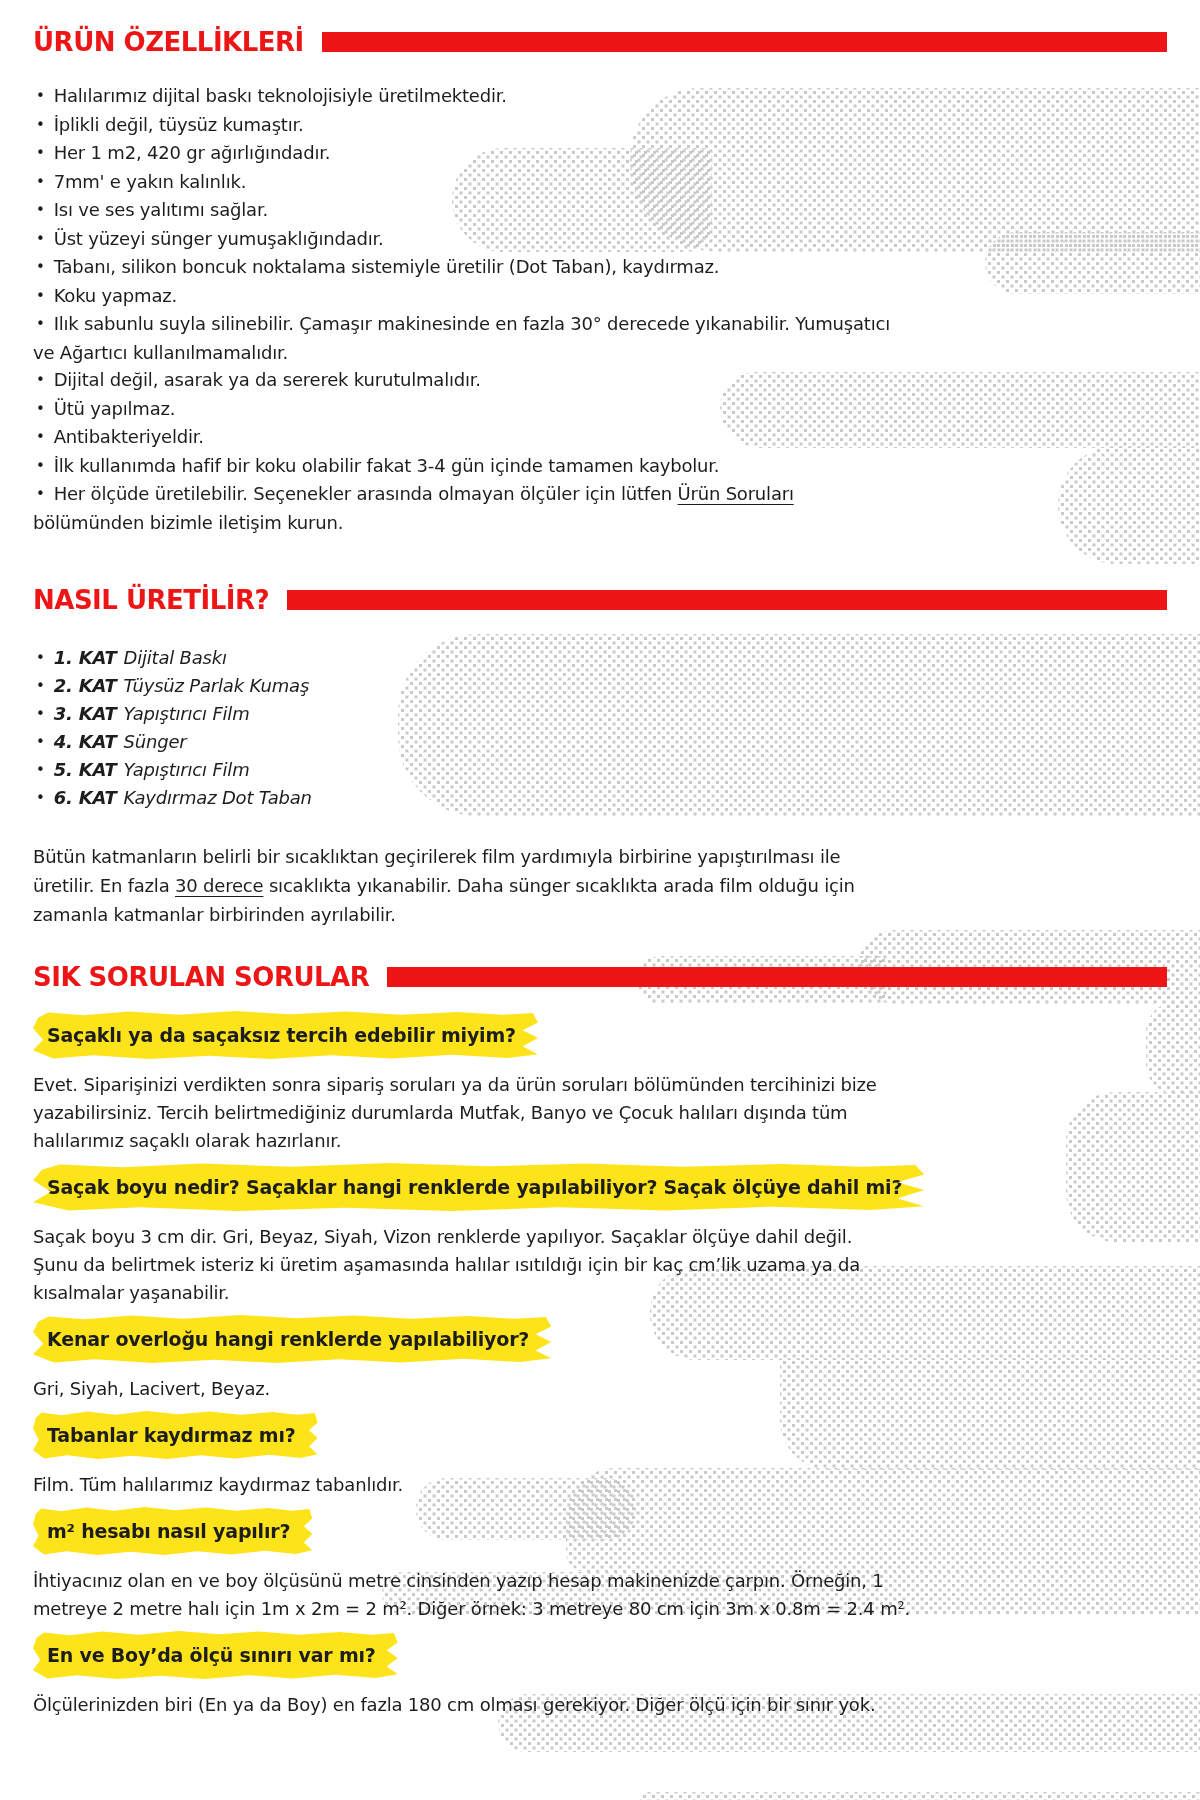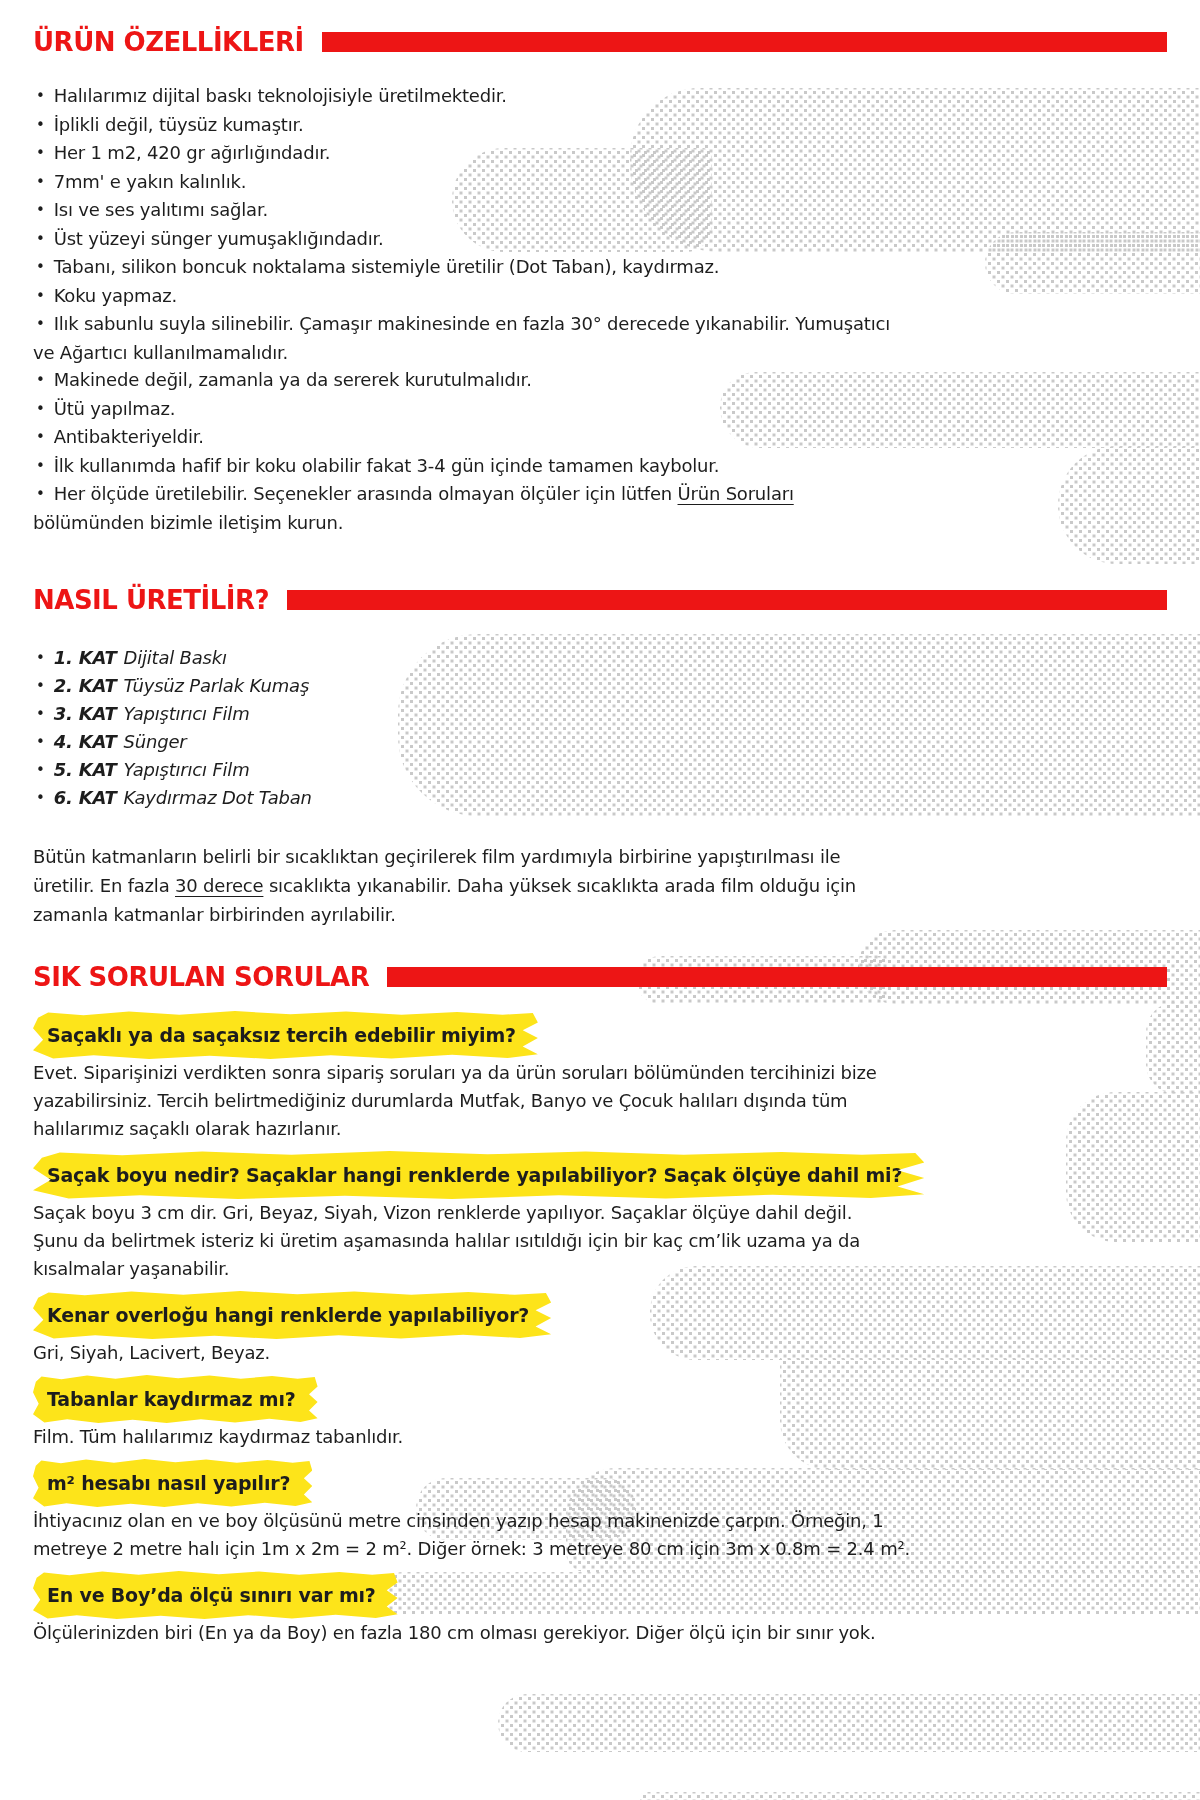--- a/index.html
+++ b/index.html
@@ -74,21 +74,21 @@
   .faq-item:first-child{margin-top:0;}
   .hl{
     display:inline-block;position:relative;
     background:var(--yellow);
     padding:12px 22px 12px 14px;
     font-size:19px;font-weight:bold;letter-spacing:-0.2px;line-height:24px;
     white-space:nowrap;
     clip-path:polygon(1% 14%,3% 3%,10% 9%,19% 1%,29% 8%,40% 0%,51% 7%,62% 1%,73% 8%,84% 2%,93% 8%,99% 4%,100% 24%,97% 40%,100% 56%,97% 74%,100% 90%,94% 98%,83% 91%,71% 99%,59% 92%,47% 100%,35% 93%,23% 100%,12% 92%,4% 99%,0% 82%,2% 60%,0% 36%);
   }
   .faq-answer{
-    font-size:18px;letter-spacing:-0.2px;line-height:28px;
+    margin-top:12px;font-size:18px;letter-spacing:-0.2px;line-height:28px;
   }
 </style>
 </head>
 <body>
 
 <div class="page">
 
   <div>
     <div class="dots" style="left:630px;top:88px;width:570px;height:164px;border-radius:70px 0 0 90px;"></div>
     <div class="dots" style="left:452px;top:148px;width:260px;height:104px;border-radius:60px 10px 30px 60px;"></div>
@@ -119,21 +119,21 @@
       <ul class="bullet-list" id="feature-list">
           <li><span class="bdot">•</span><span class="bullet-text"><span>Halılarımız dijital baskı teknolojisiyle üretilmektedir.</span></span></li>
           <li><span class="bdot">•</span><span class="bullet-text"><span>İplikli değil, tüysüz kumaştır.</span></span></li>
           <li><span class="bdot">•</span><span class="bullet-text"><span>Her 1 m2, 420 gr ağırlığındadır.</span></span></li>
           <li><span class="bdot">•</span><span class="bullet-text"><span>7mm' e yakın kalınlık.</span></span></li>
           <li><span class="bdot">•</span><span class="bullet-text"><span>Isı ve ses yalıtımı sağlar.</span></span></li>
           <li><span class="bdot">•</span><span class="bullet-text"><span>Üst yüzeyi sünger yumuşaklığındadır.</span></span></li>
           <li><span class="bdot">•</span><span class="bullet-text"><span>Tabanı, silikon boncuk noktalama sistemiyle üretilir (Dot Taban), kaydırmaz.</span></span></li>
           <li><span class="bdot">•</span><span class="bullet-text"><span>Koku yapmaz.</span></span></li>
           <li><span class="bdot">•</span><span class="bullet-text"><span>Ilık sabunlu suyla silinebilir. Çamaşır makinesinde en fazla 30° derecede yıkanabilir. Yumuşatıcı</span><br><span>ve Ağartıcı kullanılmamalıdır.</span></span></li>
-          <li><span class="bdot">•</span><span class="bullet-text"><span>Makinede değil, zamanla ya da sererek kurutulmalıdır.</span></span></li>
+          <li><span class="bdot">•</span><span class="bullet-text"><span>Dijital değil, asarak ya da sererek kurutulmalıdır.</span></span></li>
           <li><span class="bdot">•</span><span class="bullet-text"><span>Ütü yapılmaz.</span></span></li>
           <li><span class="bdot">•</span><span class="bullet-text"><span>Antibakteriyeldir.</span></span></li>
           <li><span class="bdot">•</span><span class="bullet-text"><span>İlk kullanımda hafif bir koku olabilir fakat 3-4 gün içinde tamamen kaybolur.</span></span></li>
           <li><span class="bdot">•</span><span class="bullet-text"><span>Her ölçüde üretilebilir. Seçenekler arasında olmayan ölçüler için lütfen </span><span class="u">Ürün Soruları</span><br><span>bölümünden bizimle iletişim kurun.</span></span></li>
         </ul>
     </section>
 
     <section class="section-production">
       <h2 class="heading">
         <span class="heading-text">NASIL ÜRETİLİR?</span>
@@ -142,21 +142,21 @@
       <ul class="layer-list" id="layer-list">
           <li><span class="bdot">•</span><span class="kat-label">1. KAT</span><span class="kat-text">Dijital Baskı</span></li>
           <li><span class="bdot">•</span><span class="kat-label">2. KAT</span><span class="kat-text">Tüysüz Parlak Kumaş</span></li>
           <li><span class="bdot">•</span><span class="kat-label">3. KAT</span><span class="kat-text">Yapıştırıcı Film</span></li>
           <li><span class="bdot">•</span><span class="kat-label">4. KAT</span><span class="kat-text">Sünger</span></li>
           <li><span class="bdot">•</span><span class="kat-label">5. KAT</span><span class="kat-text">Yapıştırıcı Film</span></li>
           <li><span class="bdot">•</span><span class="kat-label">6. KAT</span><span class="kat-text">Kaydırmaz Dot Taban</span></li>
         </ul>
       <div class="production-paragraph" id="production-paragraph">
           <span class="tline"><span>Bütün katmanların belirli bir sıcaklıktan geçirilerek film yardımıyla birbirine yapıştırılması ile</span></span>
-          <span class="tline"><span>üretilir. En fazla </span><span class="u">30 derece</span><span> sıcaklıkta yıkanabilir. Daha yüksek sıcaklıkta arada film olduğu için</span></span>
+          <span class="tline"><span>üretilir. En fazla </span><span class="u">30 derece</span><span> sıcaklıkta yıkanabilir. Daha sünger sıcaklıkta arada film olduğu için</span></span>
           <span class="tline"><span>zamanla katmanlar birbirinden ayrılabilir.</span></span>
         </div>
     </section>
 
     <section class="section-faq">
       <h2 class="heading">
         <span class="heading-text">SIK SORULAN SORULAR</span>
         <span class="heading-bar"></span>
       </h2>
       <div class="faq-list" id="faq-list">

